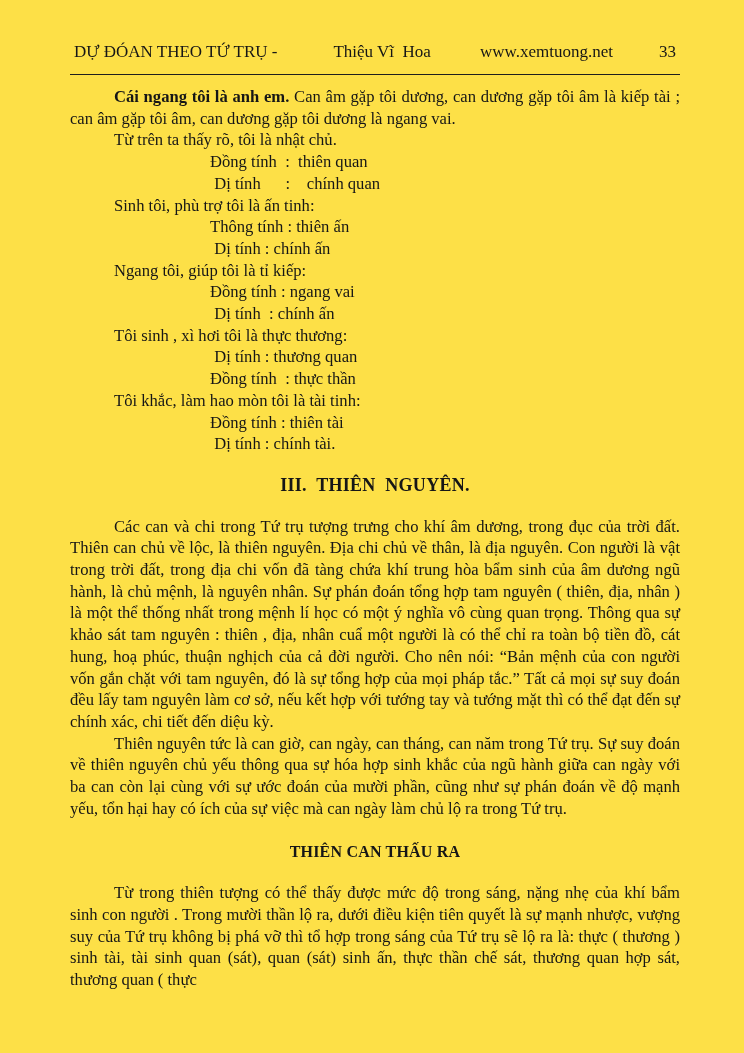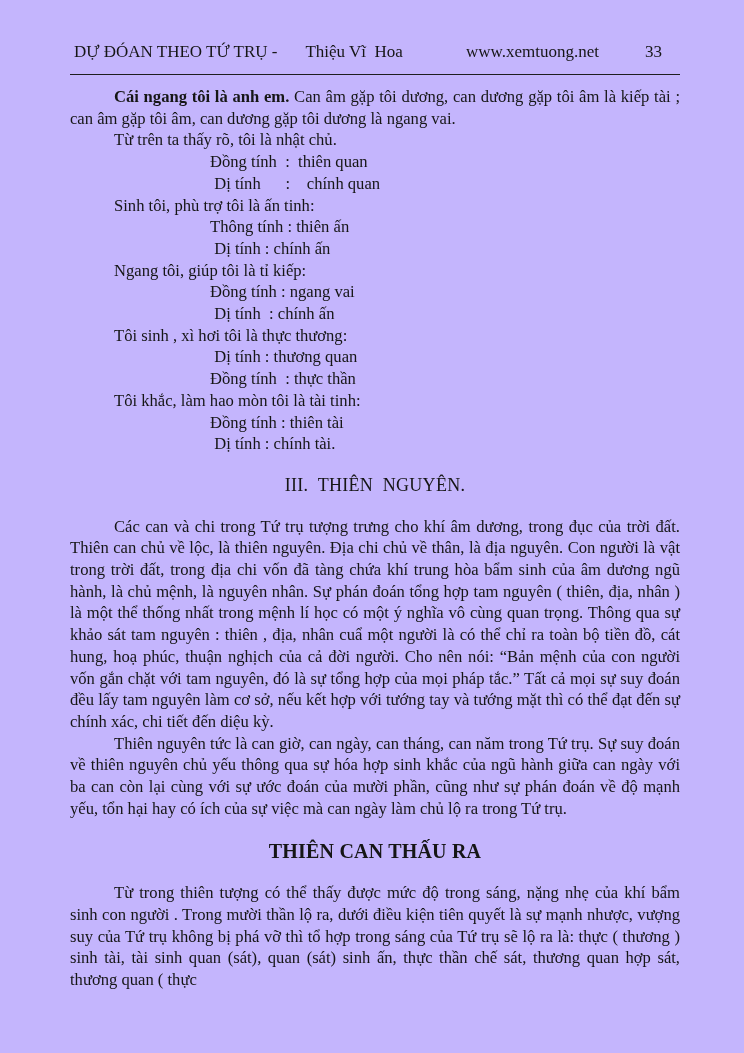--- a/index.html
+++ b/index.html
@@ -5,36 +5,36 @@
   html, body {
     margin: 0;
     padding: 0;
     background: #ffffff;
   }
   .page {
     position: relative;
     box-sizing: border-box;
     width: 744px;
     height: 1053px;
-    background: #c4b5fd;
+    background: #fde047;
     padding: 42px 64px 0 70px;
     font-family: "Liberation Serif", "DejaVu Serif", serif;
     color: #161616;
     overflow: hidden;
   }
   .header {
     display: flex;
     align-items: baseline;
     font-size: 17px;
     padding: 0 2px 0 4px;
     white-space: pre;
   }
-  .header .author { margin-left: 28px; }
+  .header .author { margin-left: 56px; }
   .header .url { margin-left: auto; }
-  .header .pagenum { margin-left: 46px; margin-right: 16px; }
+  .header .pagenum { margin-left: 46px; margin-right: 2px; }
   .rule {
     border: none;
     border-top: 1.7px solid #1e1e1e;
     margin: 12px 0 11px 0;
   }
   .content {
     font-size: 16.6px;
     line-height: 21.7px;
   }
   p.para {
@@ -42,28 +42,28 @@
     text-align: justify;
     text-indent: 44px;
   }
   .line {
     white-space: pre-wrap;
   }
   .line.ind1 { padding-left: 44px; }
   .line.ind2 { padding-left: 140px; }
   h2.heading {
     font-size: 18px;
-    font-weight: normal;
+    font-weight: bold;
     text-align: center;
     white-space: pre-wrap;
     margin: 20px 0 19px 0;
     letter-spacing: 0.3px;
   }
   h3.heading2 {
-    font-size: 20px;
+    font-size: 16px;
     font-weight: bold;
     text-align: center;
     white-space: pre-wrap;
     margin: 21px 0 20px 0;
     letter-spacing: 0.2px;
   }
 </style>
 </head>
 <body>
 

